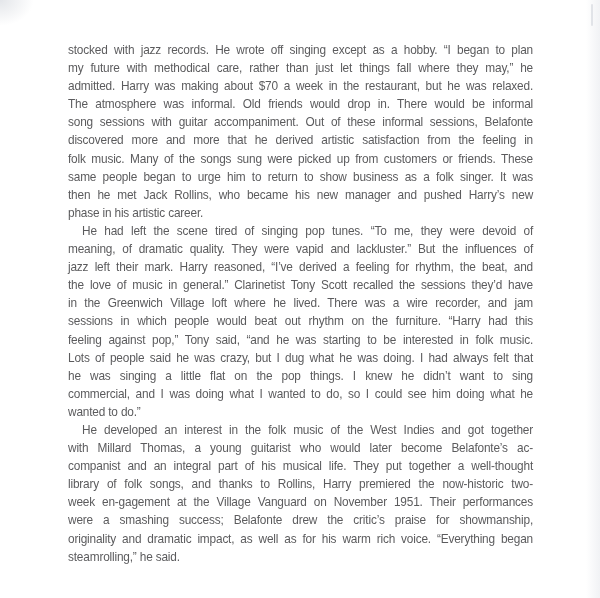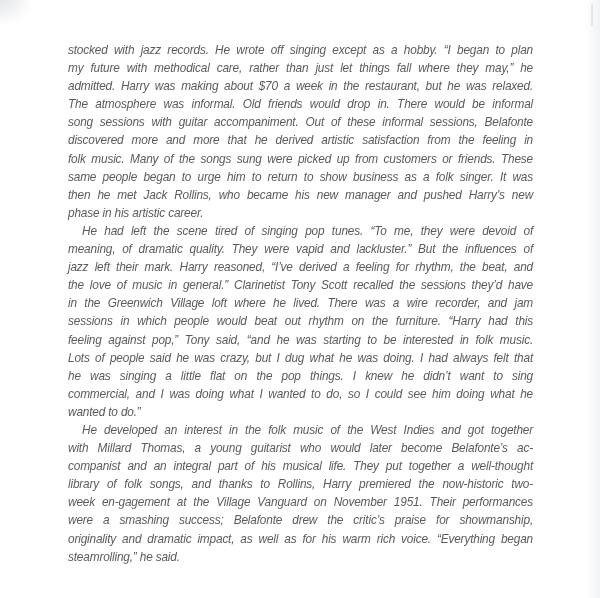--- a/index.html
+++ b/index.html
@@ -7,21 +7,20 @@
     padding: 0;
     background: #ffffff;
   }
   .page {
     position: relative;
     width: 600px;
     height: 598px;
     background: var(--page-background, #ffffff);
     overflow: hidden;
     font-family: "Liberation Sans", sans-serif;
-    font-style: italic;
   }
   
   .corner-shade {
     position: absolute;
     left: 0; top: 0;
     width: 34px; height: 26px;
     background: radial-gradient(ellipse at top left, rgba(205,209,216,0.55), rgba(205,209,216,0.0) 70%);
     pointer-events: none;
   }
   .right-edge-shade {

